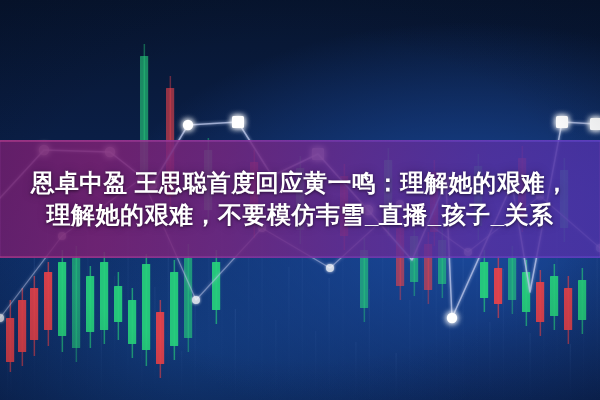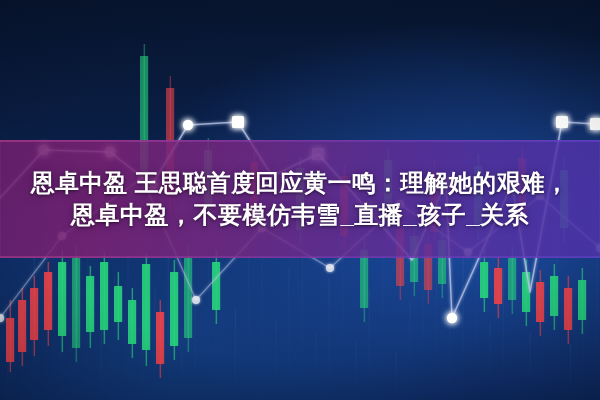--- a/index.html
+++ b/index.html
@@ -252,16 +252,16 @@
   </svg>
 
   <div class="bg-vignette"></div>
 
   <div class="band"></div>
   <div class="band-edge-top"></div>
   <div class="band-edge-bot"></div>
 
   <div class="headline">
     <div class="hl-line hl-line-1">恩卓中盈 王思聪首度回应黄一鸣：理解她的艰难，</div>
-    <div class="hl-line hl-line-2">恩卓中盈，不要模仿韦雪_直播_孩子_关系</div>
+    <div class="hl-line hl-line-2">理解她的艰难，不要模仿韦雪_直播_孩子_关系</div>
   </div>
 
 </div>
 
 </body></html>

